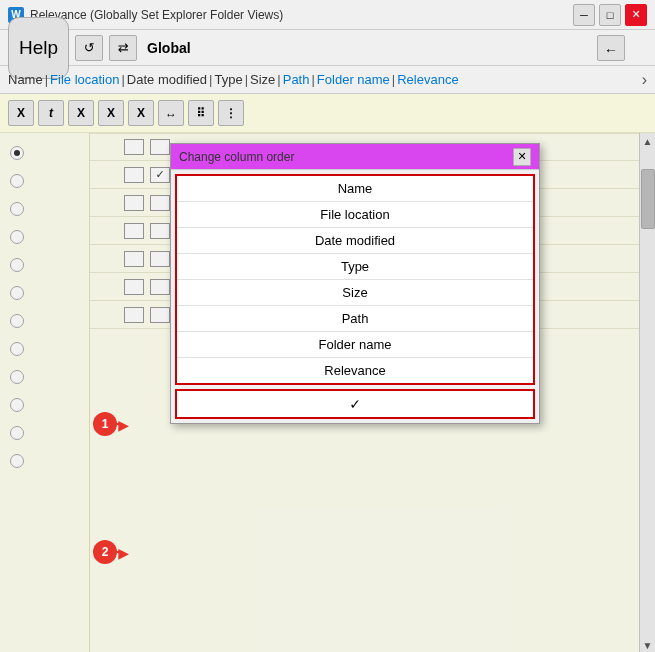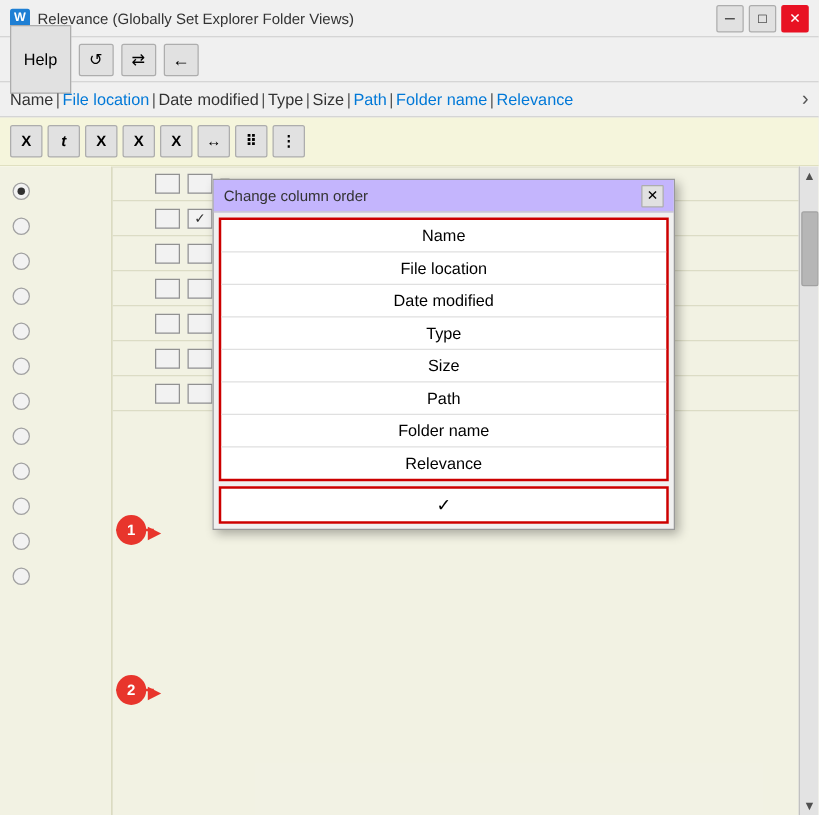--- a/index.html
+++ b/index.html
@@ -56,23 +56,23 @@
       display: flex;
       align-items: center;
       padding: 4px 8px;
       height: 36px;
       gap: 6px;
     }
     .btn {
       padding: 19px 10px;
       background: #e1e1e1;
       border: 1px solid #adadad;
-      border-radius: 0;
-      cursor: pointer;
-      font-size: 13px;
+      border-radius: 11px;
+      cursor: pointer;
+      font-size: 19px;
     }
     .btn-icon {
       width: 28px; height: 26px;
       background: #e1e1e1;
       border: 1px solid #adadad;
       border-radius: 2px;
       display: flex; align-items: center; justify-content: center;
       cursor: pointer;
       font-size: 13px;
     }
@@ -240,21 +240,21 @@
       position: absolute;
       top: 10px;
       left: 170px;
       width: 370px;
       background: #f0f0f0;
       border: 1px solid #999;
       box-shadow: 3px 3px 8px rgba(0,0,0,0.3);
       z-index: 20;
     }
     .modal-titlebar {
-      background: #c4b5fd;
+      background: #d946ef;
       border-bottom: 1px solid #ccc;
       display: flex;
       align-items: center;
       padding: 4px 8px;
       height: 26px;
     }
     .modal-title {
       flex: 1;
       font-size: 12px;
       color: #333;
@@ -320,20 +320,21 @@
 </div>
 
 <div class="toolbar">
   <button class="btn">Help</button>
   <div class="btn-icon">
     <span>↺</span>
   </div>
   <div class="btn-icon">
     <span>⇄</span>
   </div>
+  <span class="global-label">Global</span>
   <div class="back-btn">
     <span>←</span>
   </div>
   <div style="width:16px;"></div>
 </div>
 
 <div class="col-header">
   <div class="col-header-inner">
     <span class="col-header-item">Name</span>
     <span class="col-header-sep"> | </span>

